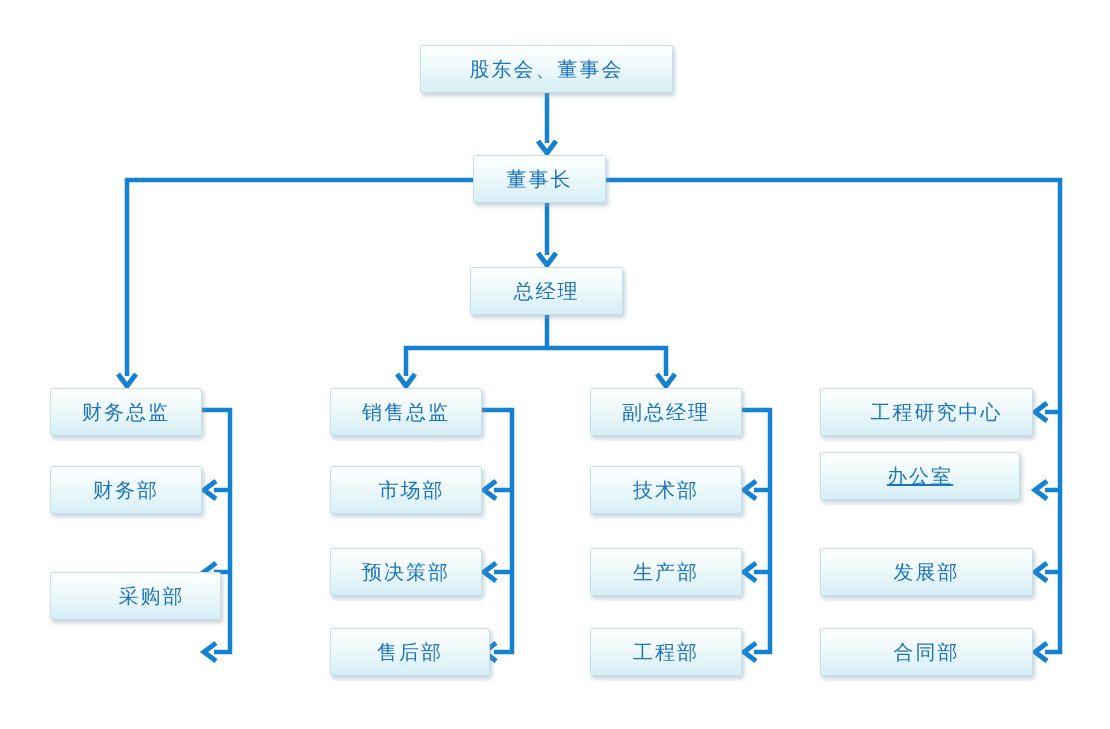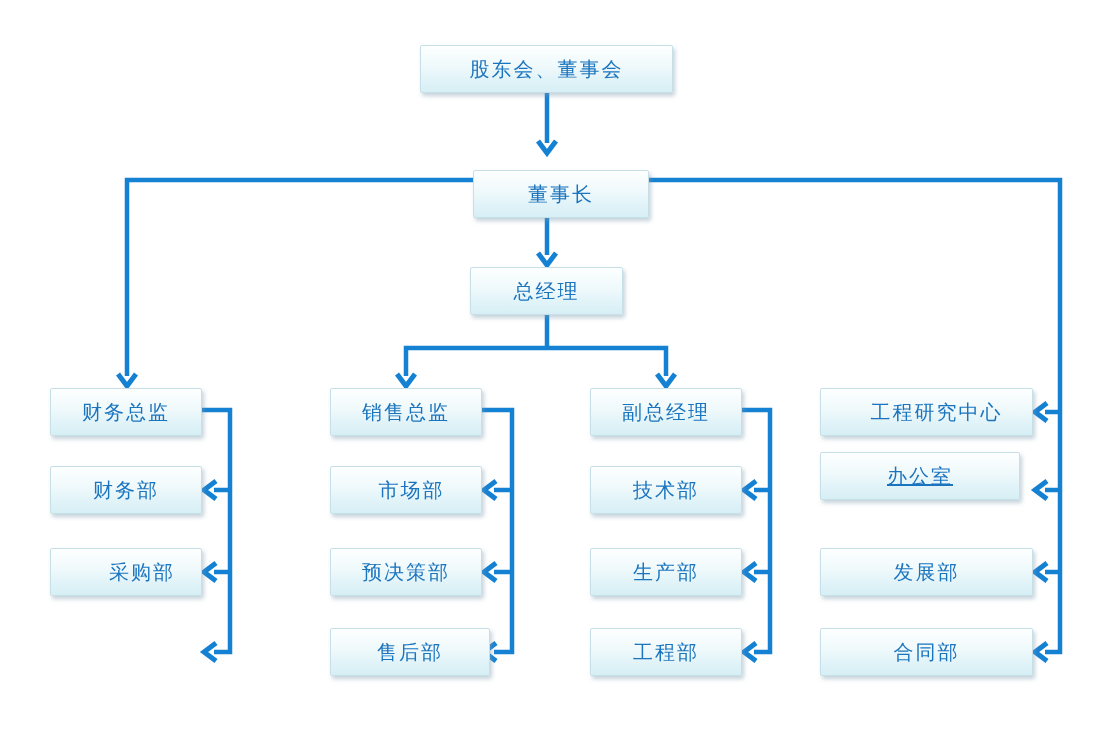--- a/index.html
+++ b/index.html
@@ -91,26 +91,26 @@
 
     <path class="ln" d="M742 410 H770 V652 H754"></path>
     <path class="ln" d="M770 490 H754"></path>
     <path class="ah" d="M756 481 L744 490 L756 499"></path>
     <path class="ln" d="M770 572 H754"></path>
     <path class="ah" d="M756 563 L744 572 L756 581"></path>
     <path class="ah" d="M756 643 L744 652 L756 661"></path>
   </svg>
 
   <div class="node" style="left:420px;top:45px;width:253px;">股东会、董事会</div>
-  <div class="node" style="left:473px;top:170px;width:176px;">董事长</div>
+  <div class="node" style="left:473px;top:155px;width:133px;">董事长</div>
   <div class="node" style="left:470px;top:267px;width:153px;">总经理</div>
 
   <div class="node" style="left:50px;top:388px;width:152px;">财务总监</div>
   <div class="node" style="left:50px;top:466px;width:152px;">财务部</div>
-  <div class="node" style="left:50px;top:548px;width:152px;padding-left:32px;">采购部</div>
+  <div class="node" style="left:50px;top:572px;width:171px;padding-left:32px;">采购部</div>
 
   <div class="node" style="left:330px;top:388px;width:152px;">销售总监</div>
   <div class="node" style="left:330px;top:466px;width:152px;padding-left:11px;">市场部</div>
   <div class="node" style="left:330px;top:548px;width:152px;">预决策部</div>
   <div class="node" style="left:330px;top:628px;width:160px;">售后部</div>
 
   <div class="node" style="left:590px;top:388px;width:152px;">副总经理</div>
   <div class="node" style="left:590px;top:466px;width:152px;">技术部</div>
   <div class="node" style="left:590px;top:548px;width:152px;">生产部</div>
   <div class="node" style="left:590px;top:628px;width:152px;">工程部</div>

